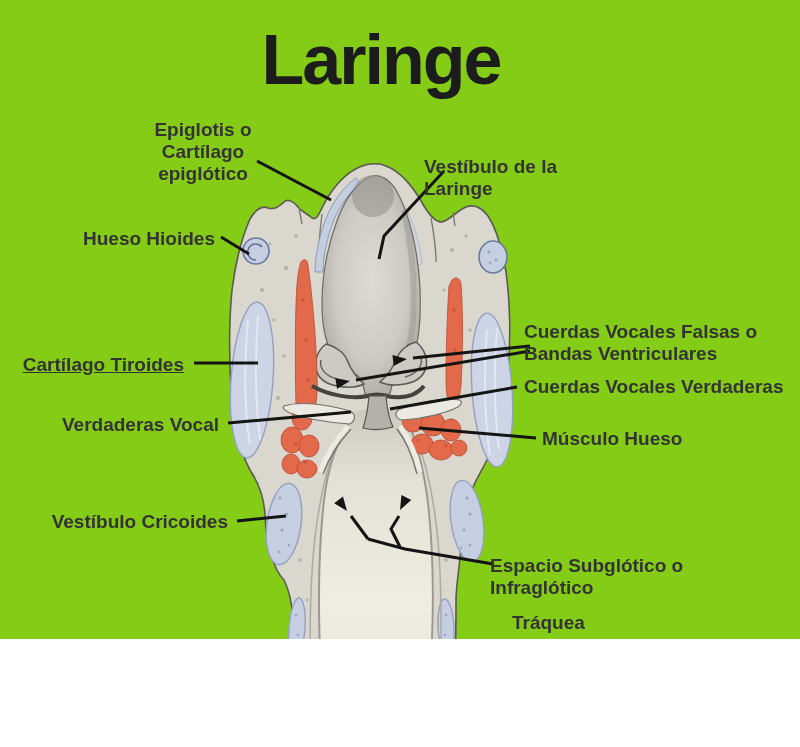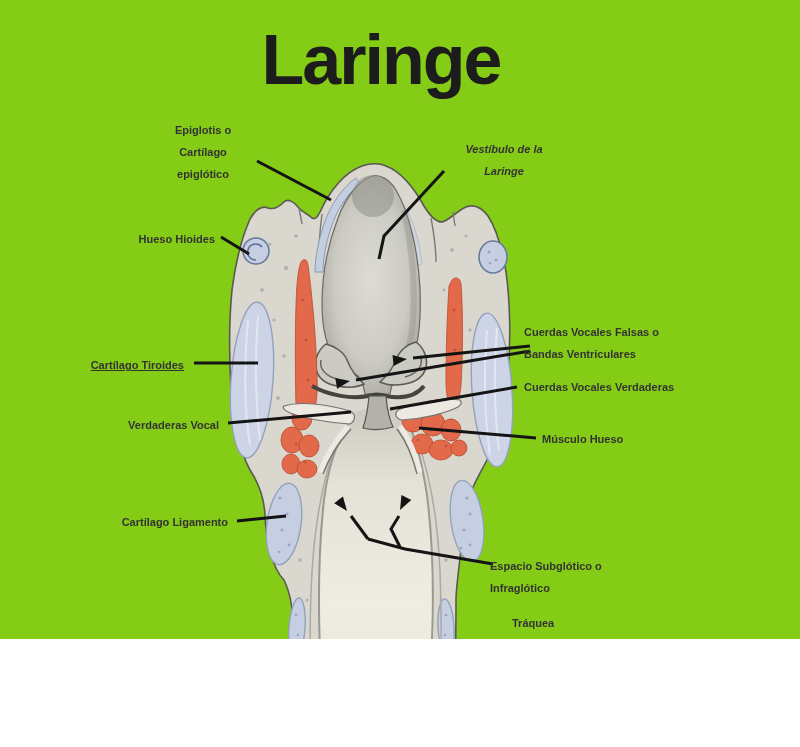--- a/index.html
+++ b/index.html
@@ -1,18 +1,18 @@
 <!DOCTYPE html>
 <html><head>
 <meta charset="utf-8">
 <style>
 html,body{margin:0;padding:0;background:#fff;}
 #page{position:relative;width:800px;height:639px;background:#84cc16;overflow:hidden;font-family:"Liberation Sans",sans-serif;padding-left:44px;}
 .title{position:absolute;left:0;top:20px;width:762px;text-align:center;font-size:70px;font-weight:bold;color:#1c1c1c;letter-spacing:-2px;}
-.label{position:absolute;font-weight:bold;font-size:11px;line-height:22px;color:#333;white-space:pre-line;}
+.label{position:absolute;font-weight:bold;font-size:19px;line-height:22px;color:#333;white-space:pre-line;}
 svg{position:absolute;left:0;top:0;}
 </style>
 </head>
 <body>
 
 <div id="page">
 <svg width="800" height="747" viewBox="0 0 800 747">
   <defs>
     <radialGradient id="cavityGrad" cx="50%" cy="48%" r="62%">
       <stop offset="0%" stop-color="#dcdbd4"></stop>
@@ -197,26 +197,26 @@
     <path d="M0,0 L14,5.5 L14,-5.5 Z" transform="translate(350,381) rotate(170.5)"></path>
     <path d="M0,0 L14,5.5 L14,-5.5 Z" transform="translate(347,511) rotate(-127)"></path>
     <path d="M0,0 L14,5.5 L14,-5.5 Z" transform="translate(400,510) rotate(-63)"></path>
   </g>
 </svg>
 
 <div class="title">Laringe</div>
 <div class="label" style="left:130px;top:119px;width:146px;text-align:center;">Epiglotis o
 Cartílago
 epiglótico</div>
-<div class="label" style="left:424px;top:138px;width:160px;text-align:center;font-style:italic;">Vestíbulo de la
+<div class="label" style="left:424px;top:156px;width:160px;text-align:left;">Vestíbulo de la
 Laringe</div>
 <div class="label" style="left:0px;top:228px;width:215px;text-align:right;">Hueso Hioides</div>
 <div class="label" style="left:0px;top:354px;width:184px;text-align:right;text-decoration:underline;">Cartílago Tiroides</div>
 <div class="label" style="left:0px;top:414px;width:219px;text-align:right;">Verdaderas Vocal</div>
-<div class="label" style="left:0px;top:511px;width:228px;text-align:right;">Cartílago Ligamento</div>
+<div class="label" style="left:0px;top:511px;width:228px;text-align:right;">Vestíbulo Cricoides</div>
 <div class="label" style="left:524px;top:321px;width:240px;text-align:left;">Cuerdas Vocales Falsas o
 Bandas Ventriculares</div>
 <div class="label" style="left:518px;top:376px;margin-left:6px;">Cuerdas Vocales Verdaderas</div>
 <div class="label" style="left:542px;top:428px;">Músculo Hueso</div>
 <div class="label" style="left:490px;top:555px;width:220px;text-align:left;">Espacio Subglótico o
 Infraglótico</div>
 <div class="label" style="left:512px;top:612px;">Tráquea</div>
 </div>
 
 </body></html>

